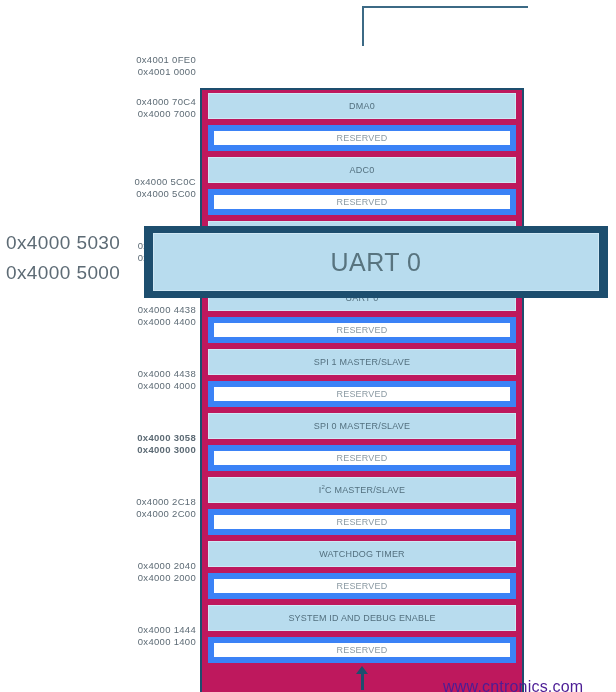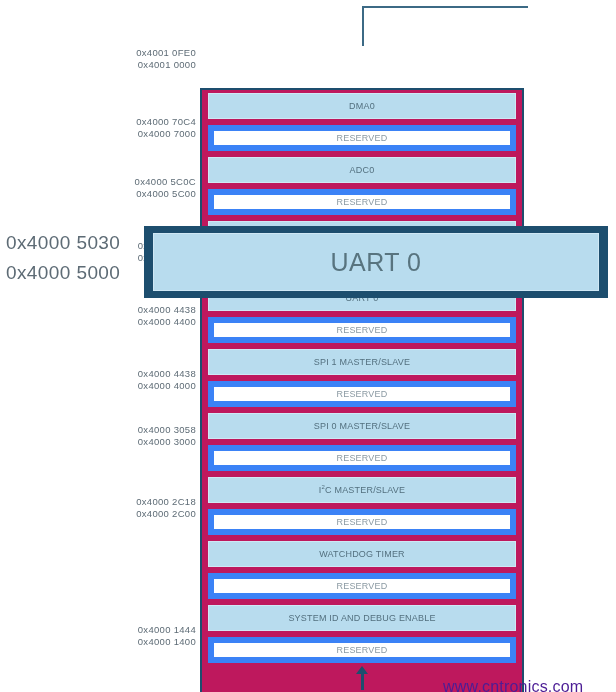--- a/index.html
+++ b/index.html
@@ -178,51 +178,55 @@
 <body>
 
 <div id="canvas">
 
   <div id="top-connector">
     <div class="h"></div>
     <div class="v"></div>
   </div>
 
   <div id="addr-col">
-      <div class="addr-pair" style="top: 3px;">
+      <div class="addr-pair" style="top: 10px;">
         <div>0x4001 0FE0</div>
         <div>0x4001 0000</div>
       </div>
-      <div class="addr-pair" style="top: 72px;">
+      <div class="addr-pair" style="top: 52px;">
         <div>0x4000 70C4</div>
         <div>0x4000 7000</div>
       </div>
       <div class="addr-pair" style="top: 132px;">
         <div>0x4000 5C0C</div>
         <div>0x4000 5C00</div>
       </div>
       <div class="addr-pair" style="top: 196px;">
         <div>0x4000 5030</div>
         <div>0x4000 5000</div>
       </div>
       <div class="addr-pair" style="top: 260px;">
         <div>0x4000 4438</div>
         <div>0x4000 4400</div>
       </div>
       <div class="addr-pair" style="top: 324px;">
         <div>0x4000 4438</div>
         <div>0x4000 4000</div>
       </div>
-      <div class="addr-pair" style="top: 380px;">
+      <div class="addr-pair" style="top: 388px; font-weight: bold;">
         <div>0x4000 3058</div>
         <div>0x4000 3000</div>
       </div>
       <div class="addr-pair" style="top: 452px;">
         <div>0x4000 2C18</div>
         <div>0x4000 2C00</div>
+      </div>
+      <div class="addr-pair" style="top: 516px;">
+        <div>0x4000 2040</div>
+        <div>0x4000 2000</div>
       </div>
       <div class="addr-pair" style="top: 580px; text-align: right;">
         <div>0x4000 1444</div>
         <div>0x4000 1400</div>
       </div>
     </div>
 
   <div id="stack">
       <div class="row periph">
         <span>DMA0</span>

